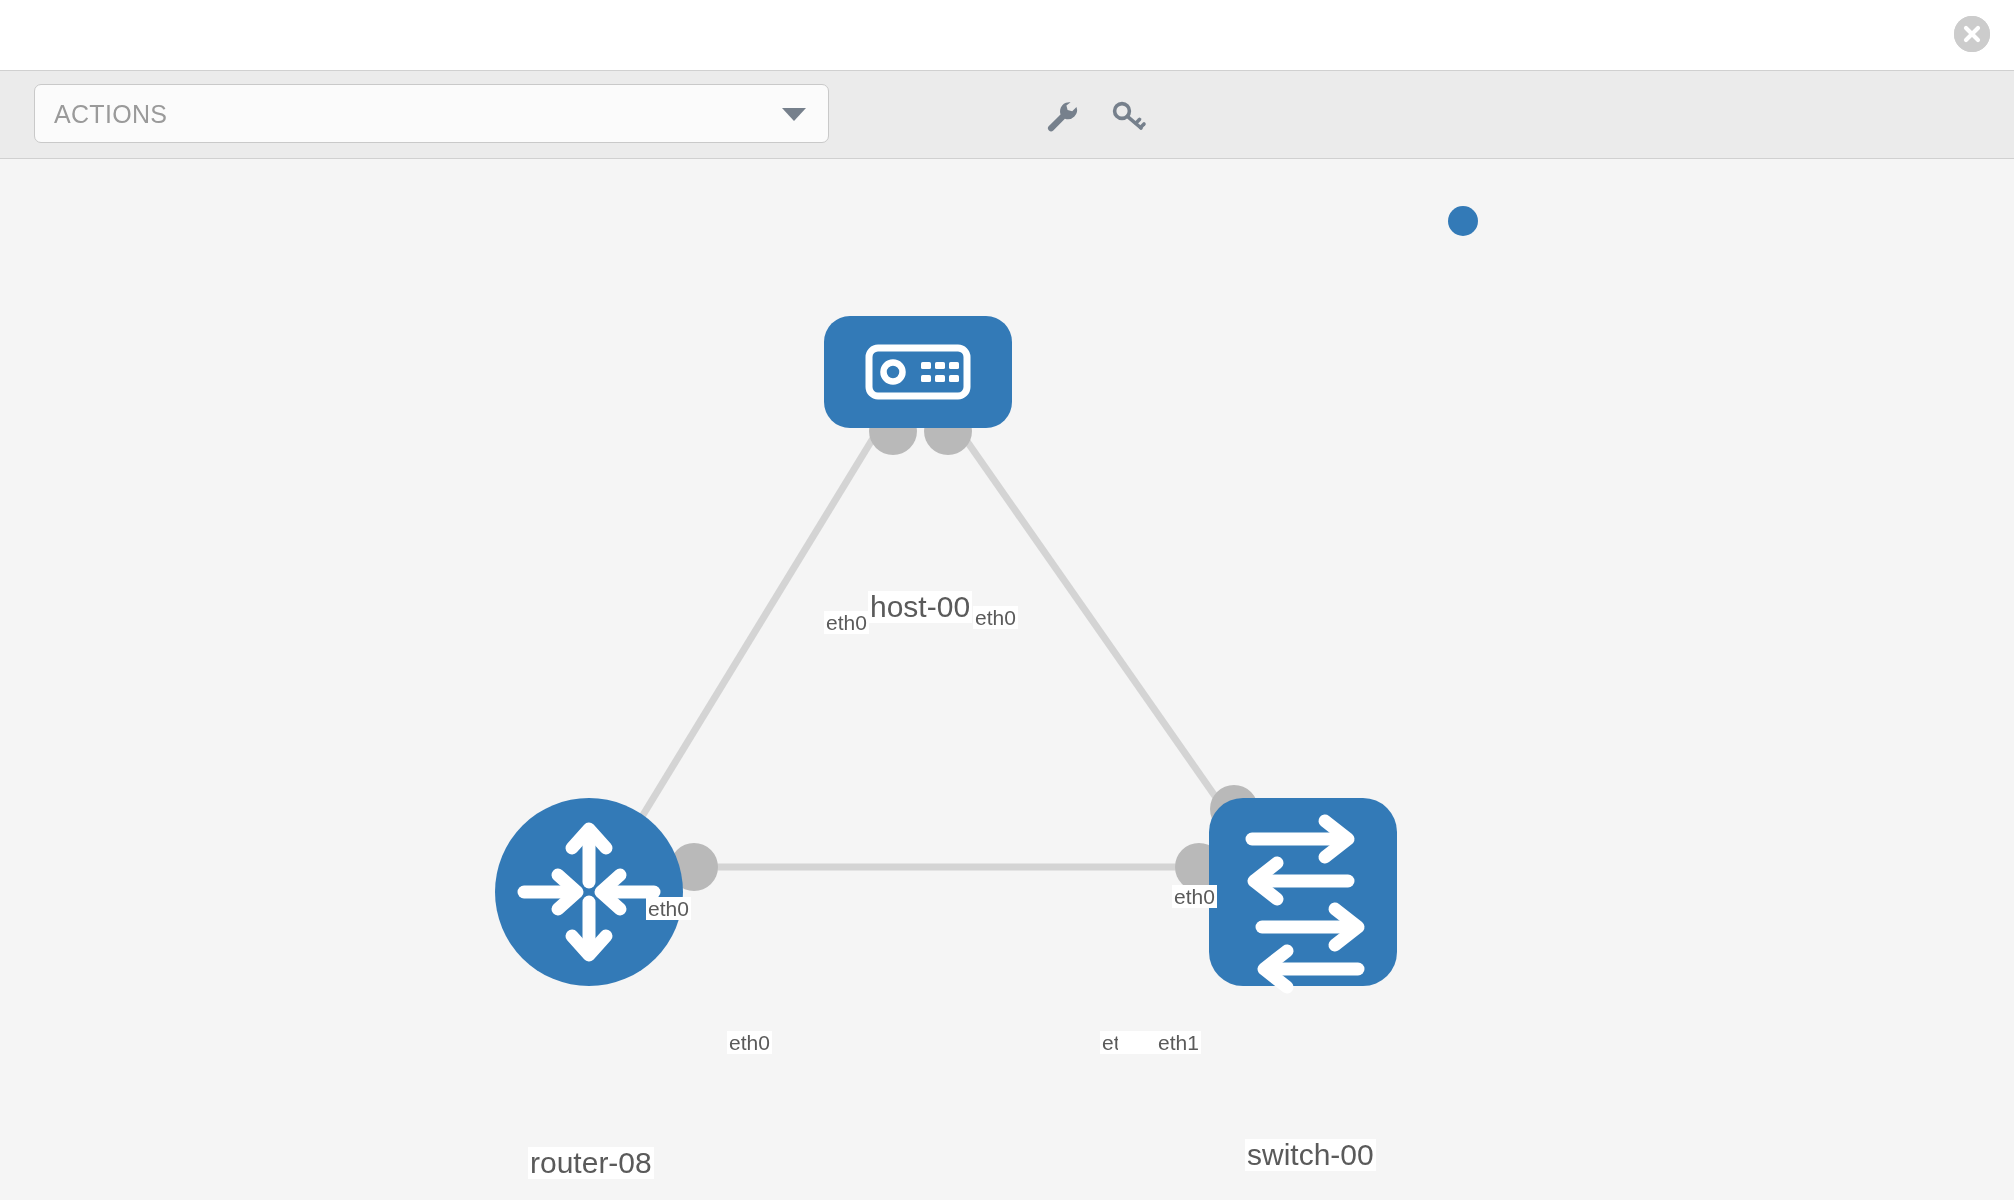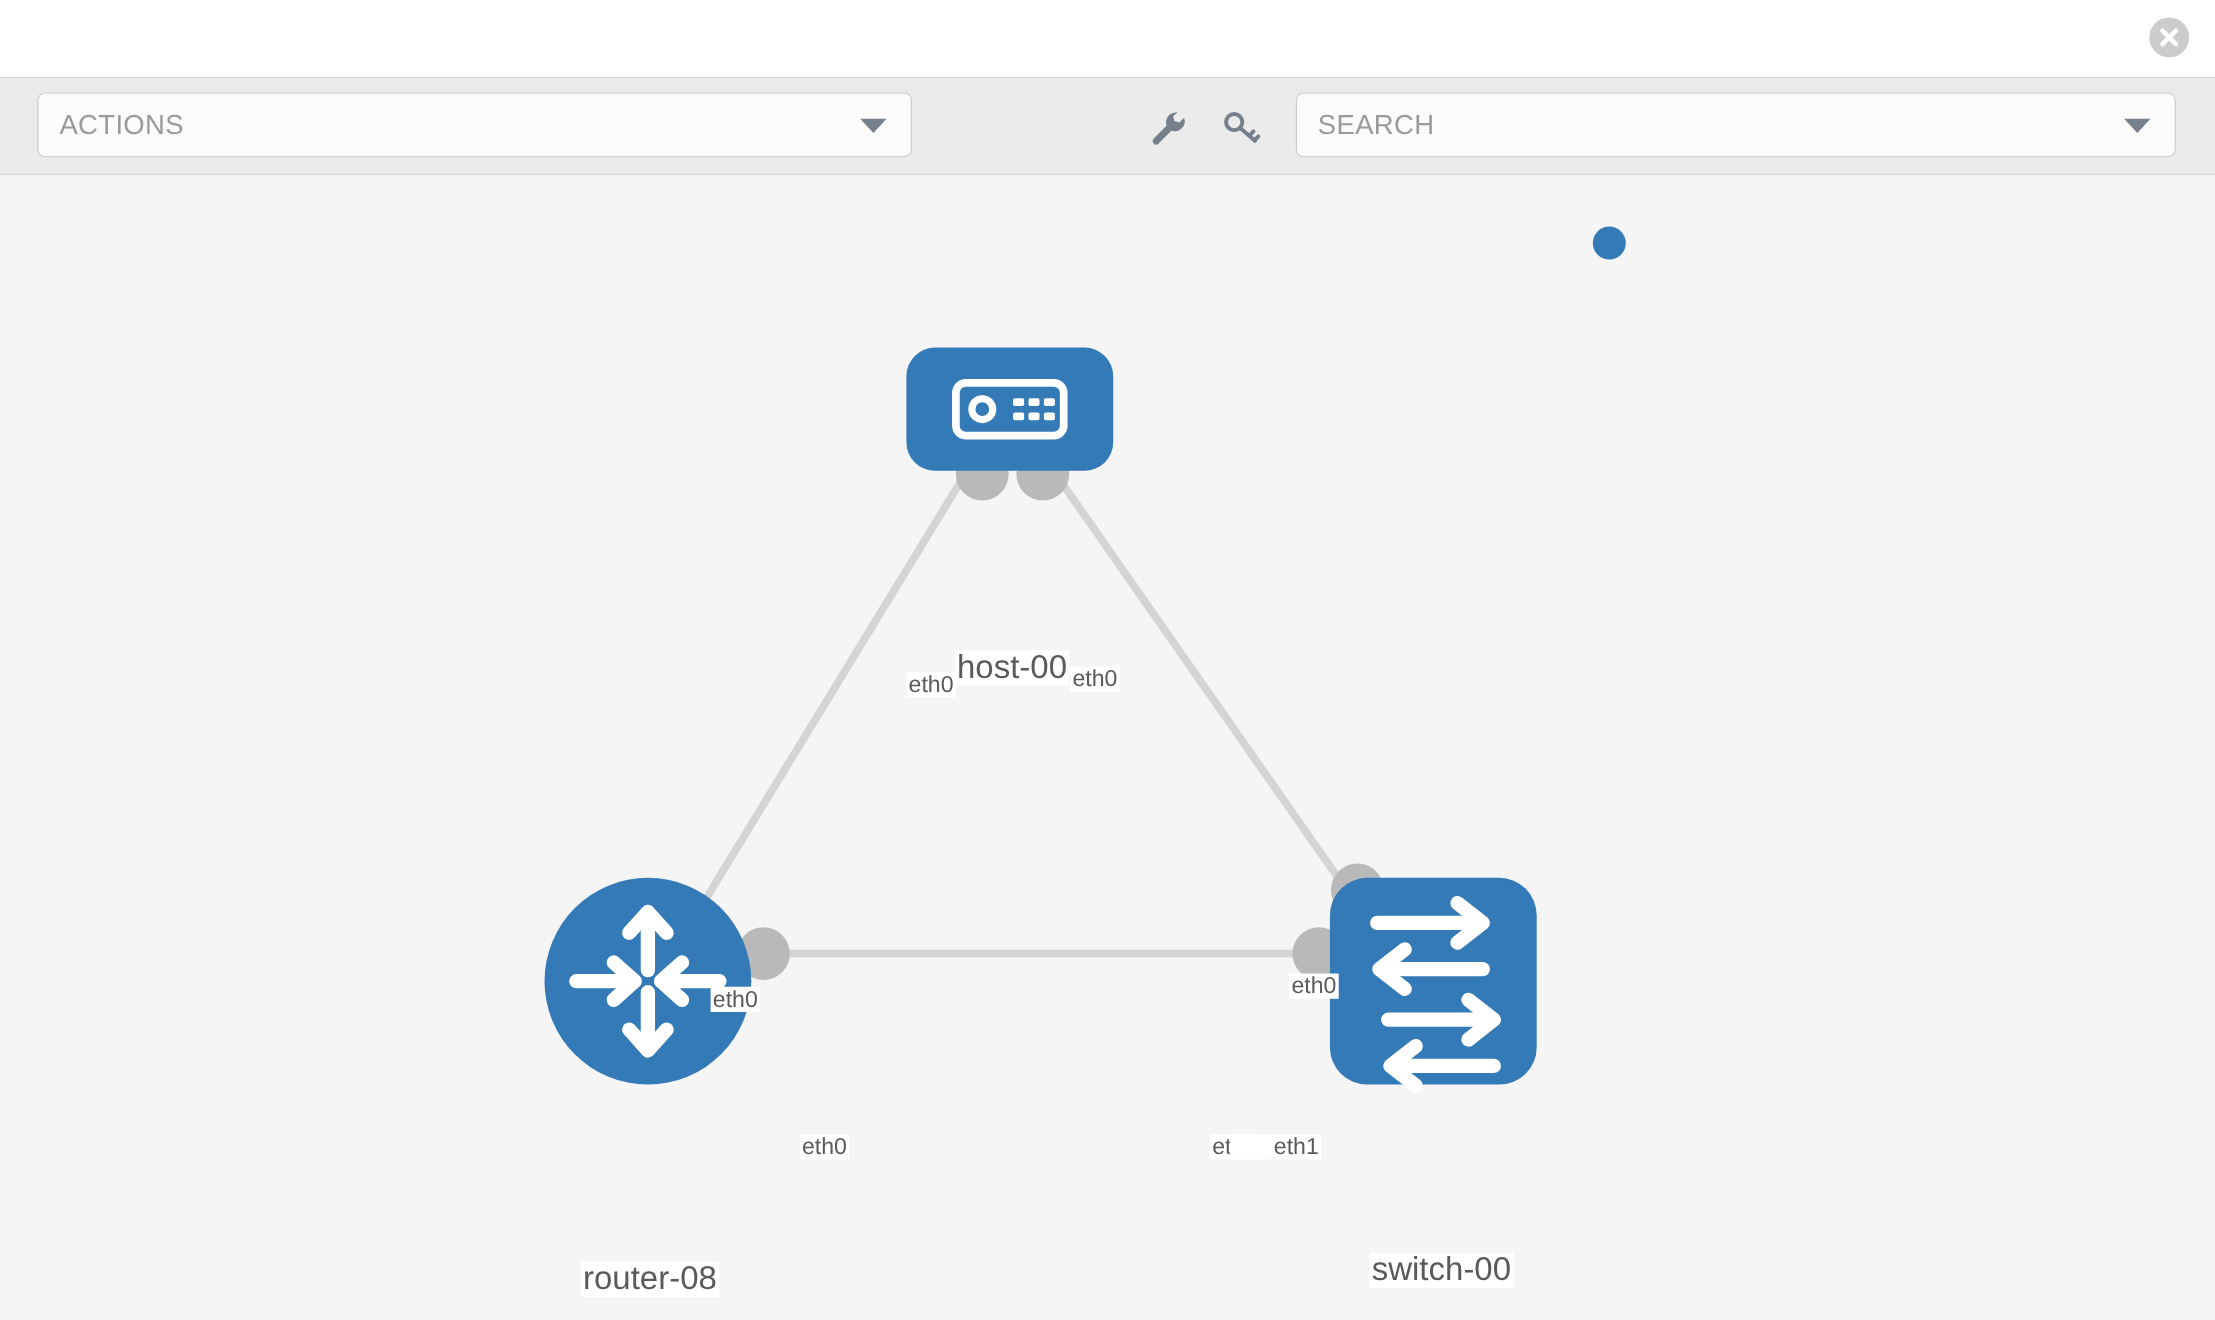--- a/index.html
+++ b/index.html
@@ -191,24 +191,20 @@
     <svg width="40" height="40" viewBox="0 0 40 40" aria-hidden="true">
       <g fill="none" stroke="#76808c" stroke-width="3.6" stroke-linecap="round">
         <circle cx="14" cy="16" r="7.4"></circle>
         <path d="M19.4 21.4 L33 33"></path>
         <path d="M28 28 L31.5 24.5"></path>
         <path d="M32.5 32.5 L36 29"></path>
       </g>
     </svg>
   </div>
 
-  <div class="search-box">
-    <span class="search-label">SEARCH</span>
-    <span class="caret search-caret"></span>
-  </div>
 </div>
 
 <div class="canvas">
 
   <svg class="topology-svg" viewBox="0 0 2014 1041">
 
     <g>
       <line x1="886" y1="258" x2="610" y2="710" stroke="#d4d4d4" stroke-width="7"></line>
       <line x1="950" y1="258" x2="1245" y2="680" stroke="#d4d4d4" stroke-width="7"></line>
       <line x1="700" y1="708" x2="1200" y2="708" stroke="#d4d4d4" stroke-width="7"></line>

